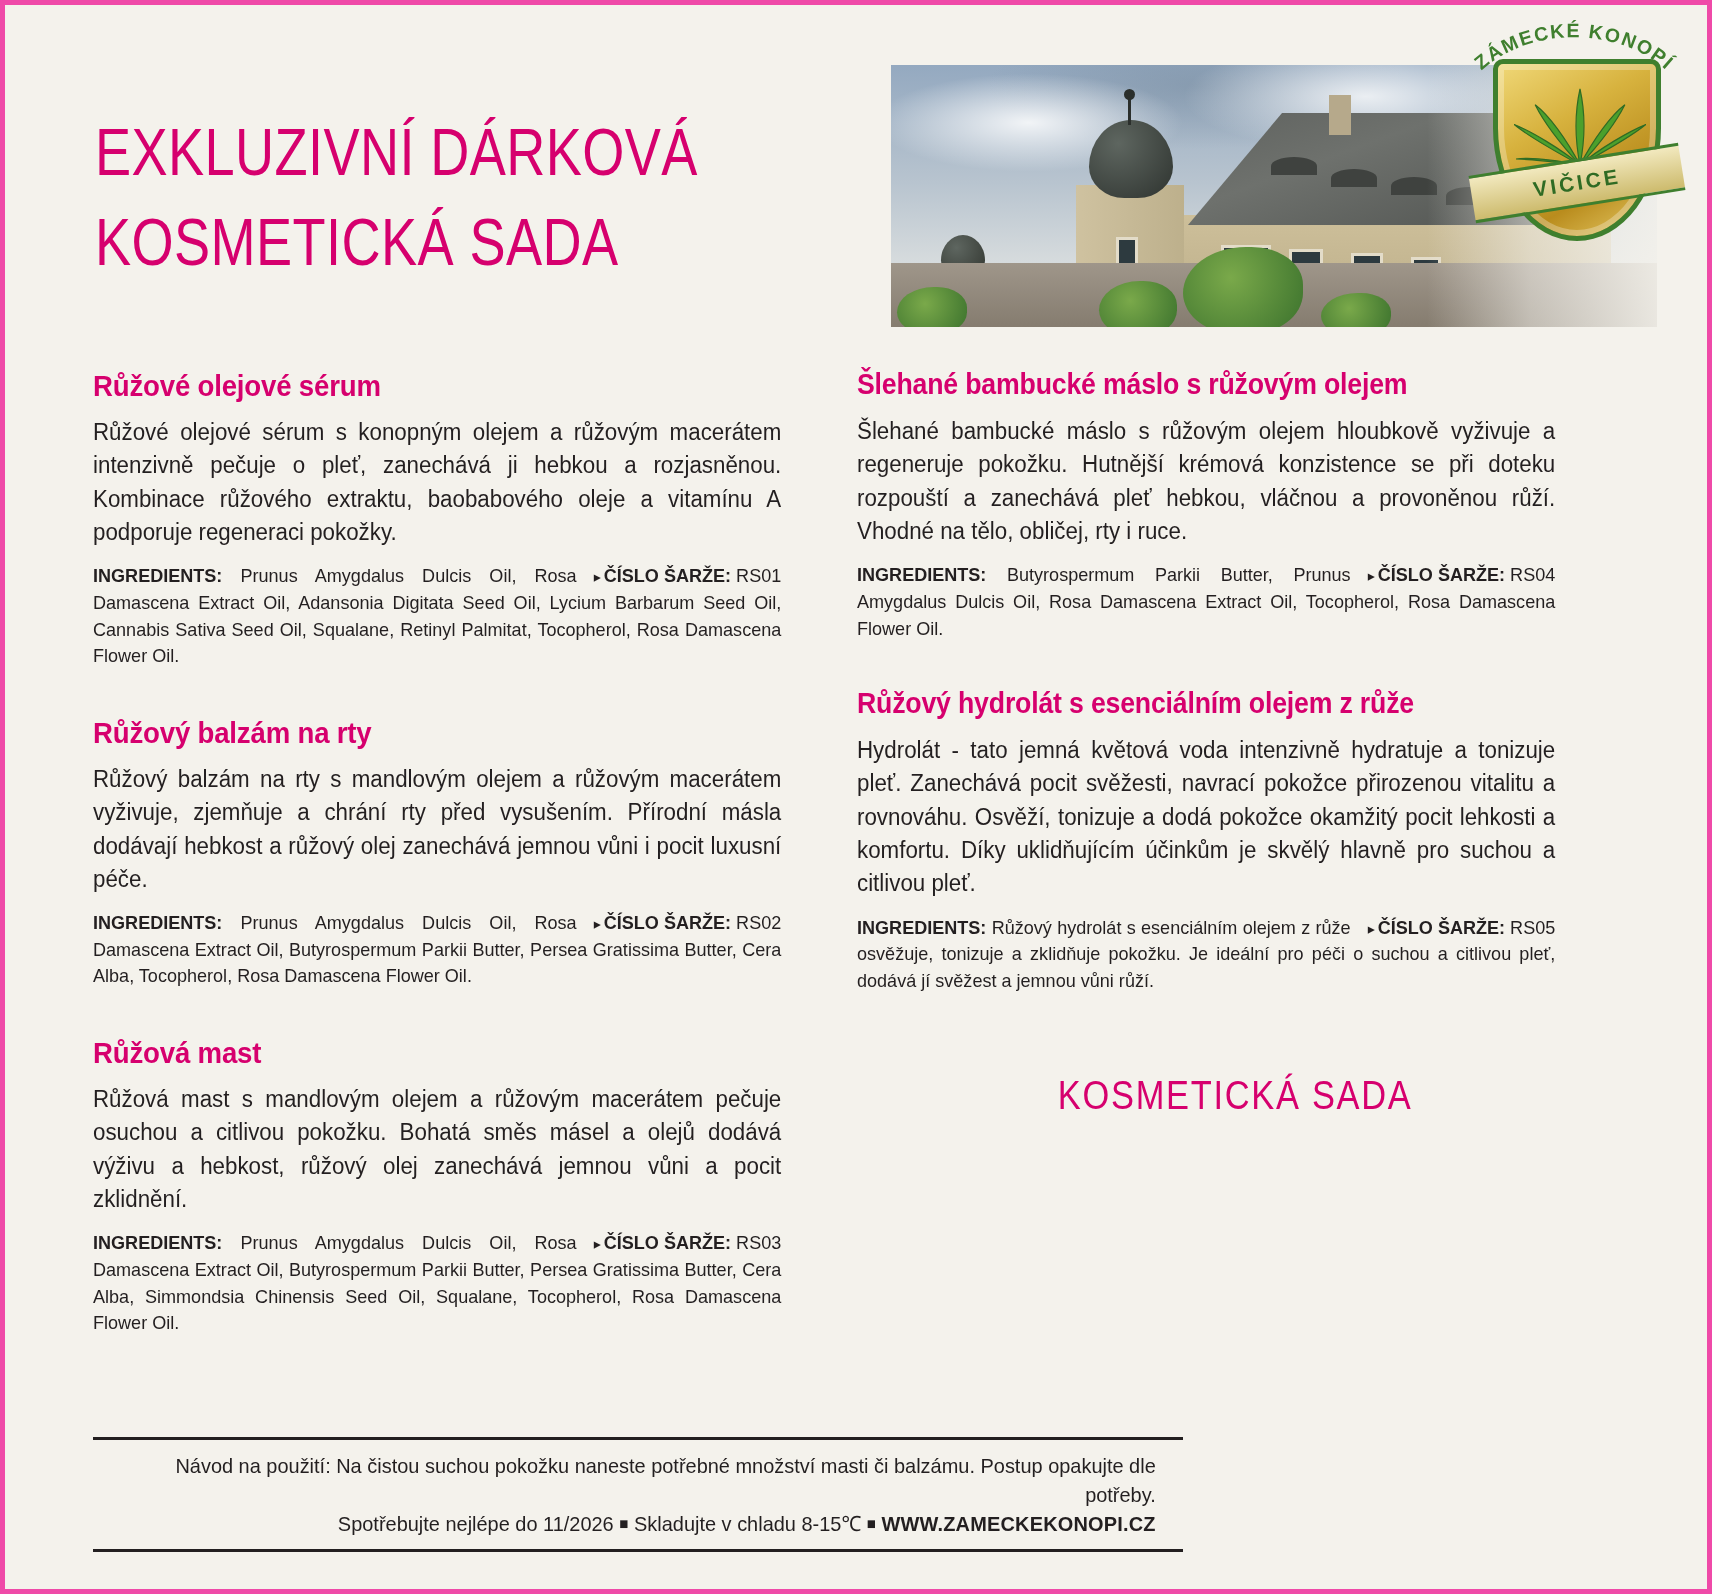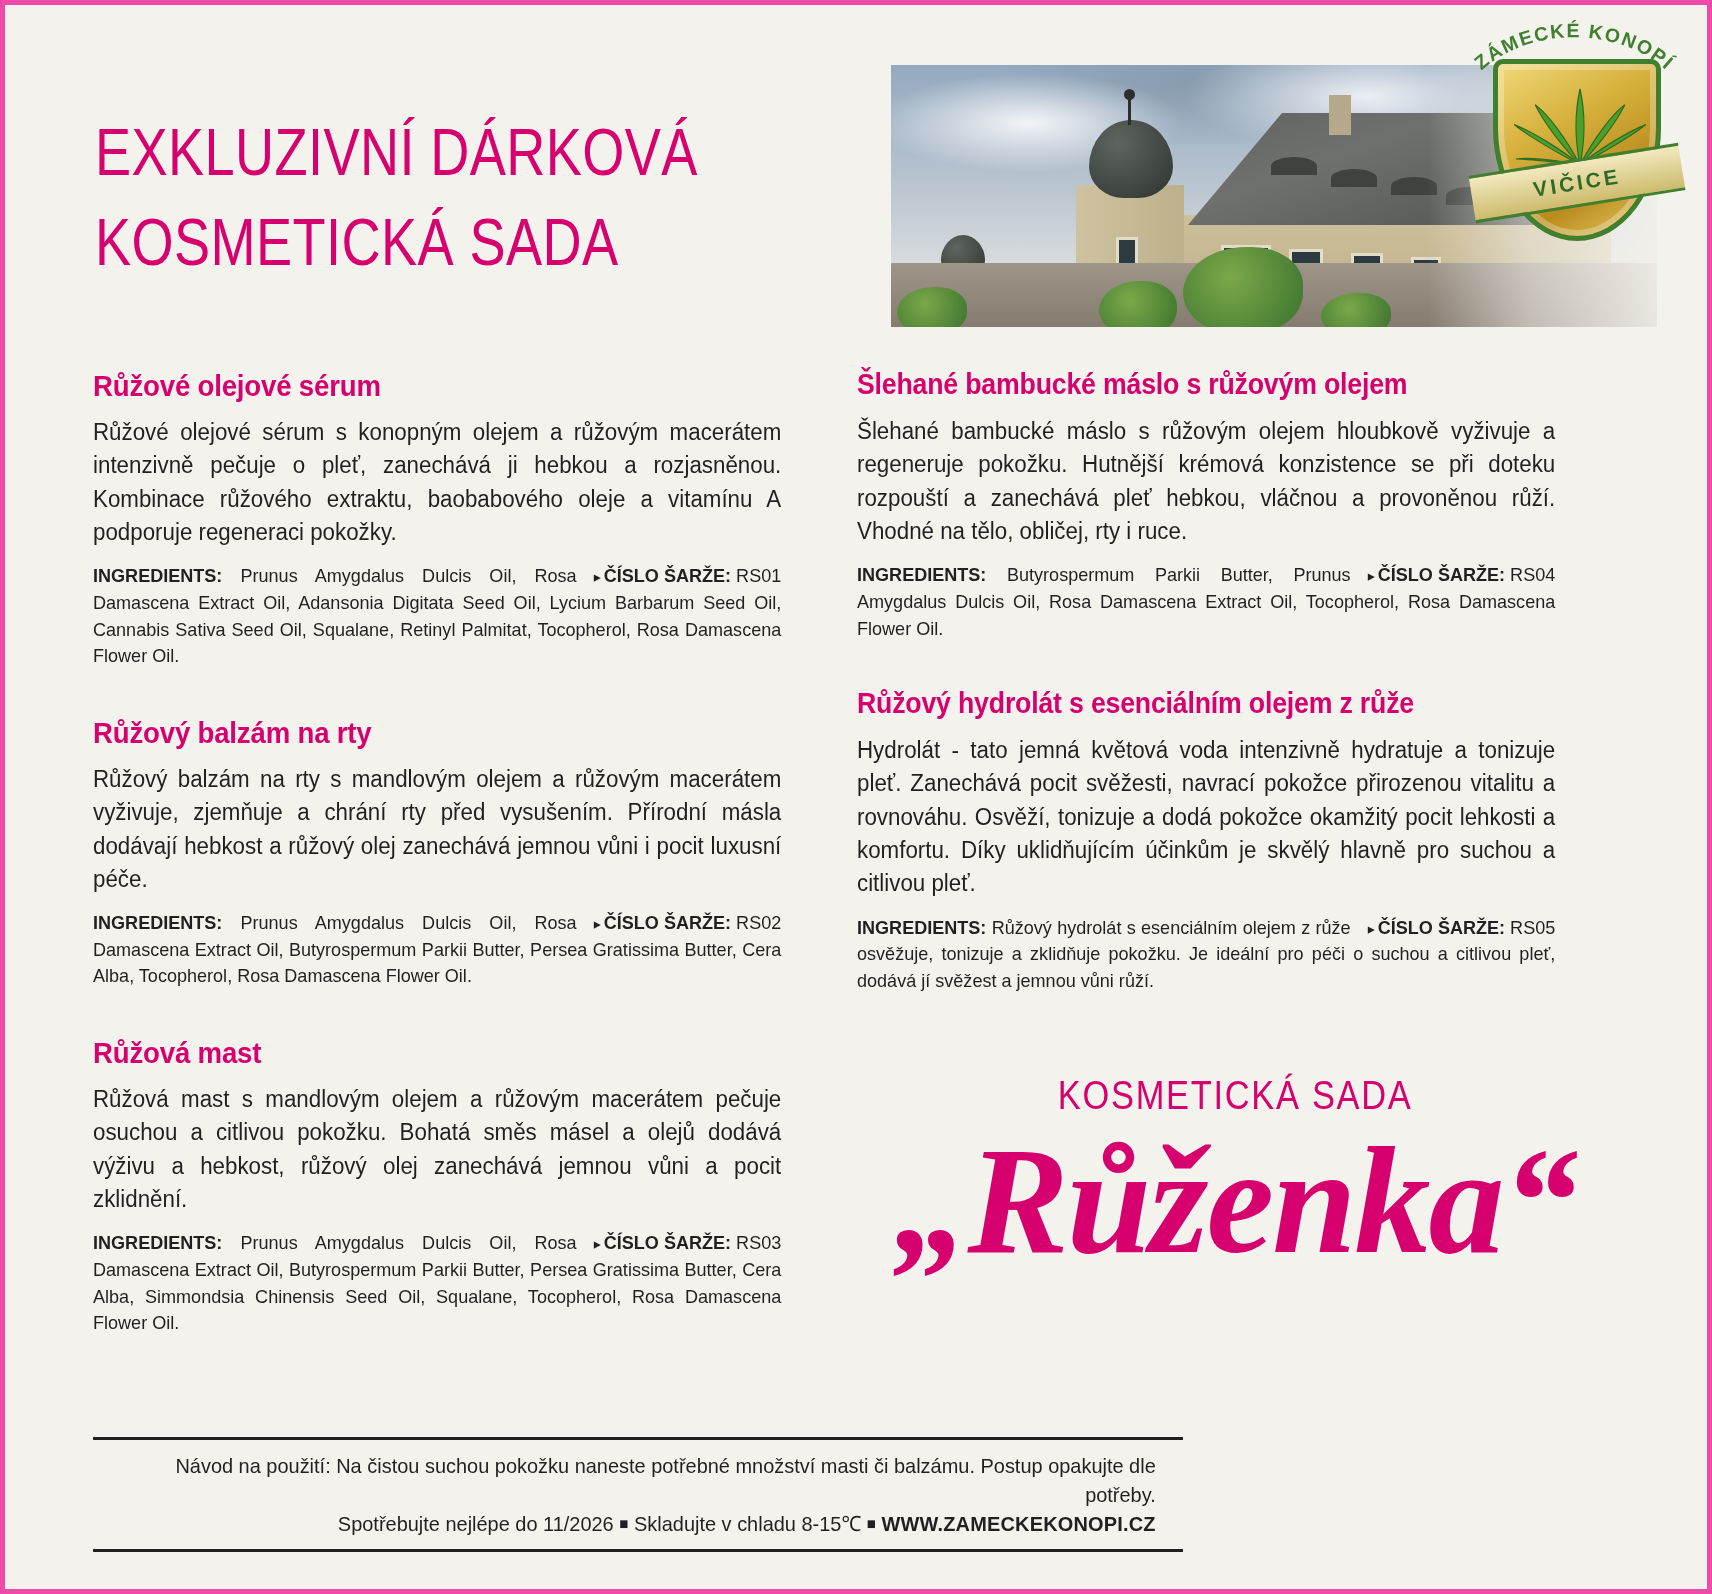--- a/index.html
+++ b/index.html
@@ -418,21 +418,20 @@
         <span class="batch"><span class="tri">▸</span><span class="lbl">ČÍSLO ŠARŽE:</span> <span>RS05</span></span>
         <b>INGREDIENTS:</b>
         <span>Růžový hydrolát s esenciálním olejem z růže osvěžuje, tonizuje a zklidňuje pokožku. Je ideální pro péči o suchou a citlivou pleť, dodává jí svěžest a jemnou vůni růží.</span>
       </div>
     </div>
 
   </div>
 
   <div class="brand">
     <div><span class="kos">KOSMETICKÁ SADA</span></div>
-    <div class="name">„Růženka“</div>
   </div>
 
   <div class="footer-left">
     <div class="rule"></div>
     <div class="lines">
       <div>Návod na použití: Na čistou suchou pokožku naneste potřebné množství masti či balzámu. Postup opakujte dle potřeby.</div>
       <div>
         <span>Spotřebujte nejlépe do 11/2026</span>
         <span class="sq">■</span>
         <span>Skladujte v chladu 8-15℃</span>

